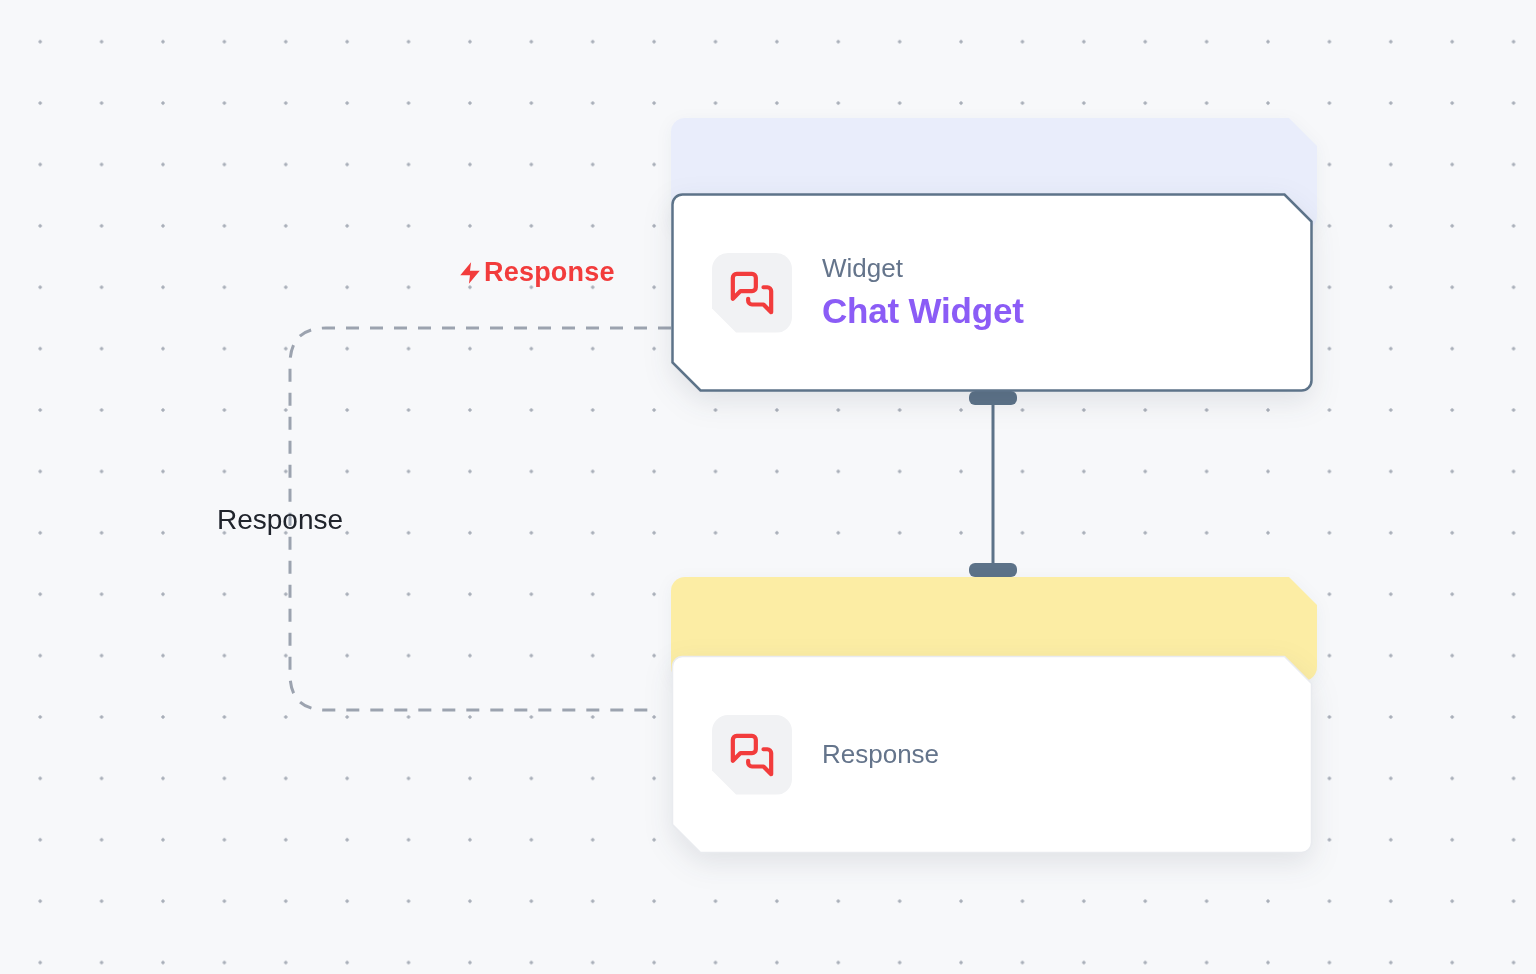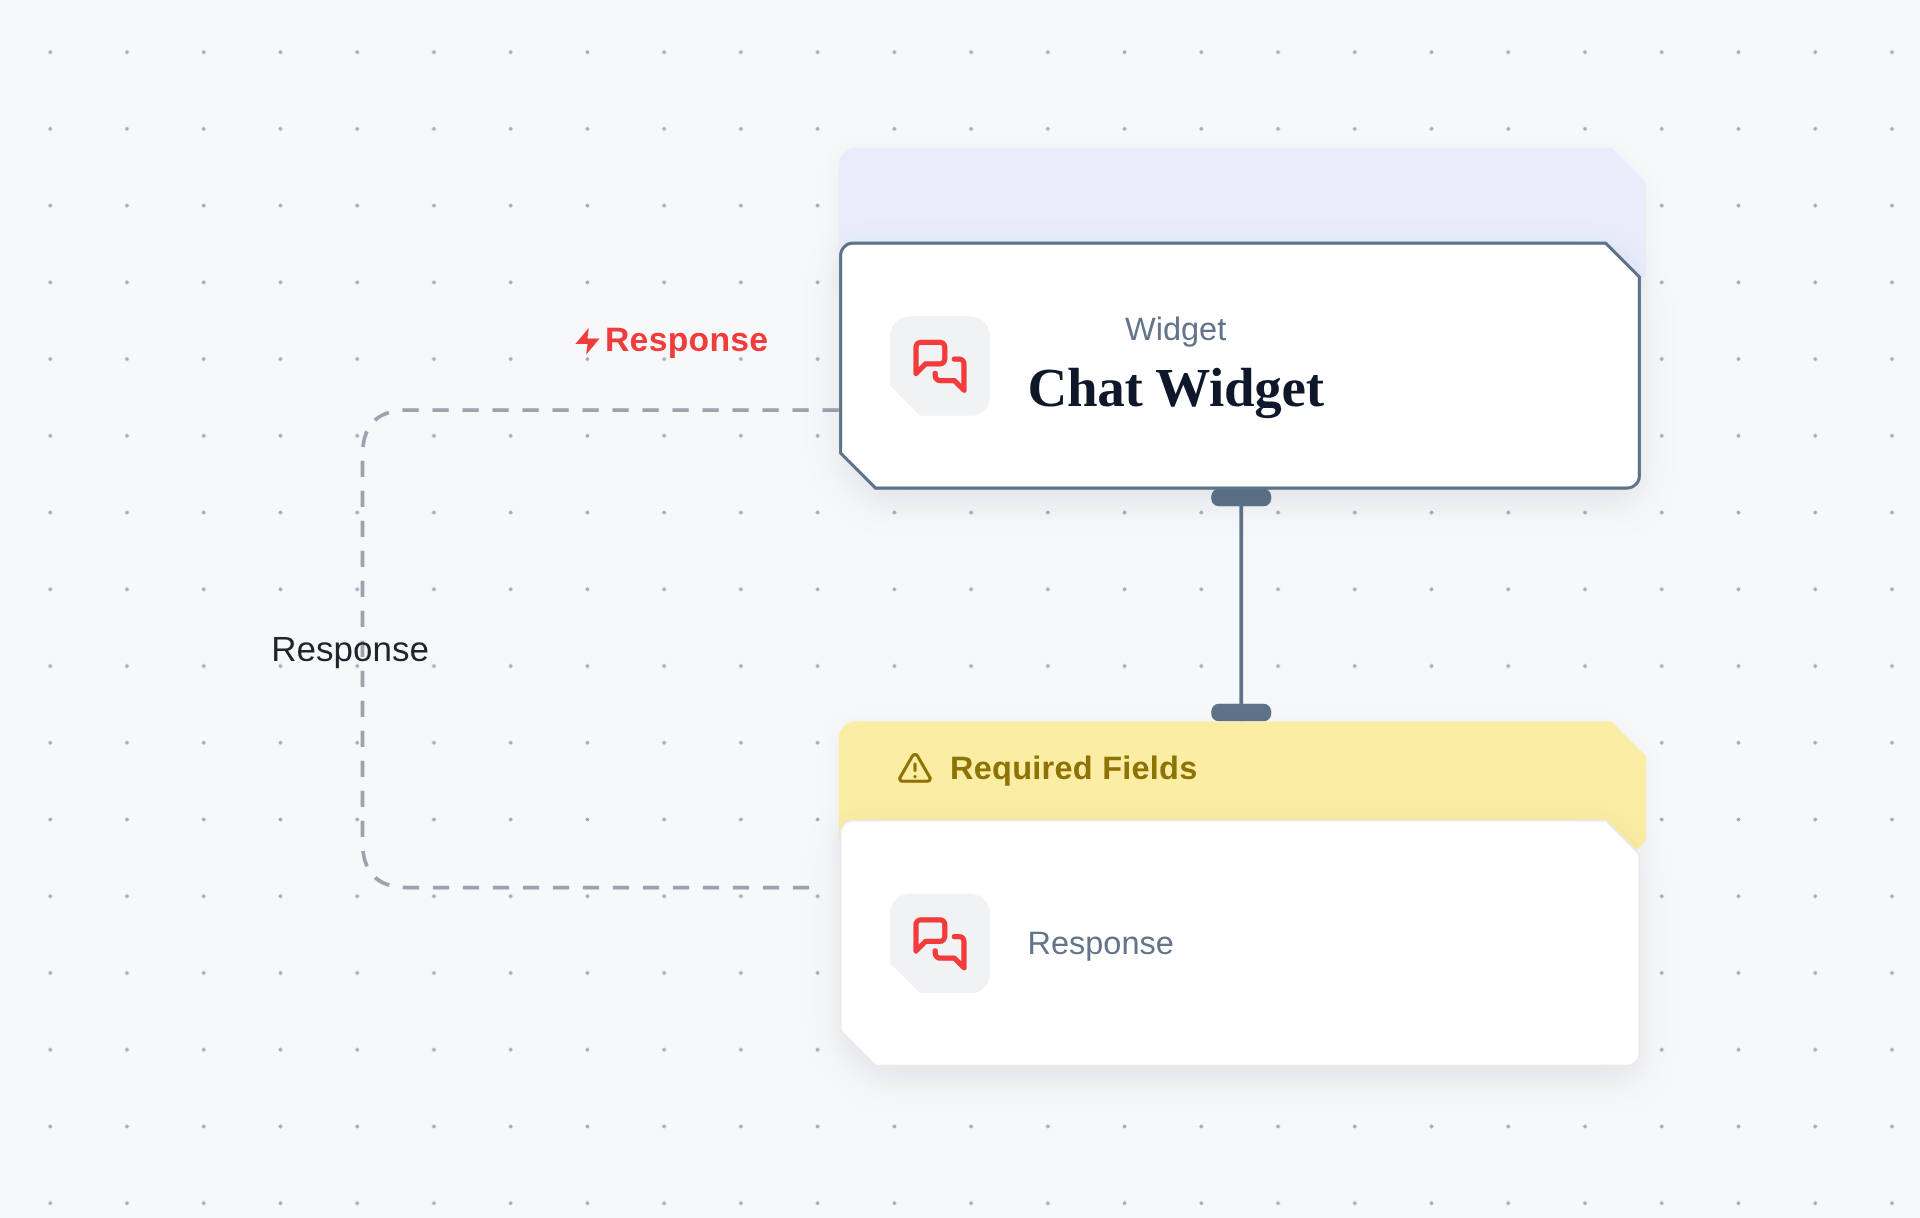--- a/index.html
+++ b/index.html
@@ -22,30 +22,30 @@
     display:flex;align-items:center;padding-left:46px;gap:13px;
     font-size:26px;font-weight:700;letter-spacing:.2px;
   }
   .badge-blue .badge-content{color:#4268D7;}
   .badge-yellow .badge-content{color:#8D7204;}
   
   .node{width:642px;height:199px;}
   .node-svg{position:absolute;inset:0;filter:drop-shadow(0 10px 14px rgba(25,35,60,.10));}
   .node-content{
     position:relative;z-index:1;height:100%;
-    display:flex;align-items:center;padding-left:41px;gap:30px;text-align:center;
+    display:flex;align-items:center;padding-left:41px;gap:30px;
   }
   .icon-tile{
     width:80px;height:80px;background:#F1F2F4;border-radius:16px;
     clip-path:polygon(0 0,100% 0,100% 100%,24px 100%,0 calc(100% - 24px));
     display:flex;align-items:center;justify-content:center;flex:0 0 auto;
   }
   .node-texts{display:flex;flex-direction:column;}
   .node-type{font-size:26px;color:#64748B;line-height:1.15;}
-  .node-title{font-size:44px;font-weight:700;color:#0f172a;margin-top:7px;letter-spacing:-.2px;font-family:Liberation Serif, serif;}
+  .node-title{font-size:35px;font-weight:700;color:#8b5cf6;margin-top:7px;letter-spacing:-.2px;}
   
   #trigger-label{
     left:457px;top:257px;display:flex;align-items:center;gap:1px;
     color:#F23C3C;font-size:27px;font-weight:700;letter-spacing:.2px;
   }
   #response-label{
     left:217px;top:504px;color:#20242C;font-size:28px;font-weight:400;
   }
 </style>
 </head>
@@ -90,28 +90,20 @@
       <span class="node-type">Widget</span>
       <span class="node-title">Chat Widget</span>
     </div>
   </div>
 </div>
 
 <div class="abs badge-group badge-yellow" style="left:671px;top:577px;height:104px;">
   <svg class="badge-svg" viewBox="0 0 646 104" xmlns="http://www.w3.org/2000/svg">
     <path d="M 14 0 H 618 L 646 28 V 90 A 14 14 0 0 1 632 104 H 14 A 14 14 0 0 1 0 90 V 14 A 14 14 0 0 1 14 0 Z" fill="#FCEDA4"></path>
   </svg>
-  <div class="badge-content">
-    <svg width="30" height="30" viewBox="0 0 24 24" fill="none" stroke="#8D7204" stroke-width="2" stroke-linecap="round" stroke-linejoin="round">
-      <path d="m21.73 18-8-14a2 2 0 0 0-3.48 0l-8 14A2 2 0 0 0 4 20h16a2 2 0 0 0 1.73-2Z"></path>
-      <path d="M12 9v4"></path>
-      <path d="M12 17h.01"></path>
-    </svg>
-    <span>Required Fields</span>
-  </div>
 </div>
 
 <div class="abs node" style="left:671px;top:655px;">
   <svg class="node-svg" viewBox="0 0 642 199" xmlns="http://www.w3.org/2000/svg">
     <path d="M 11.5 1.5 H 613.5 L 640.5 28.5 V 187.5 A 10 10 0 0 1 630.5 197.5 H 29.5 L 1.5 169.5 V 11.5 A 10 10 0 0 1 11.5 1.5 Z" fill="#FFFFFF" stroke="#E9EBEF" stroke-width="1.5"></path>
   </svg>
   <div class="node-content">
     <div class="icon-tile">
       <svg width="46" height="46" viewBox="0 0 24 24" fill="none" stroke="#F23C3C" stroke-width="2.2" stroke-linecap="round" stroke-linejoin="round">
         <path d="M14 9a2 2 0 0 1-2 2H6l-4 4V4a2 2 0 0 1 2-2h8a2 2 0 0 1 2 2z"></path>

